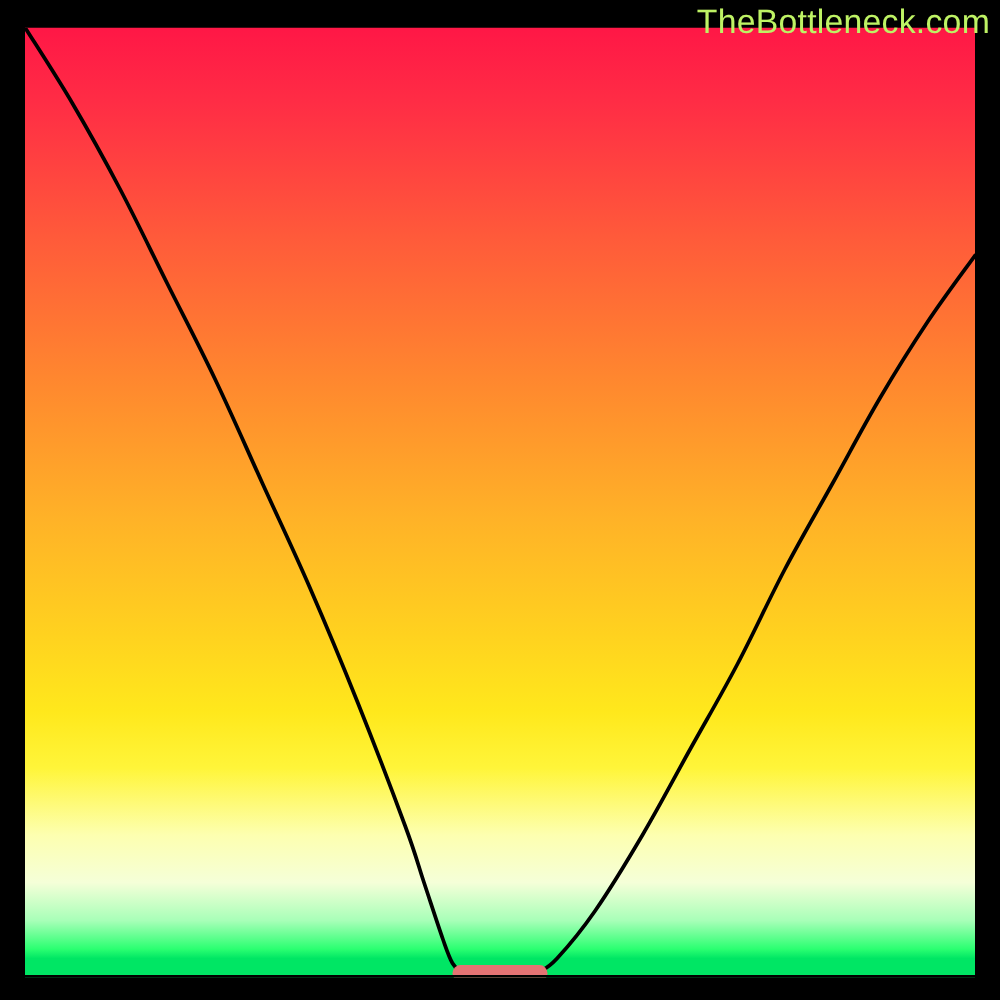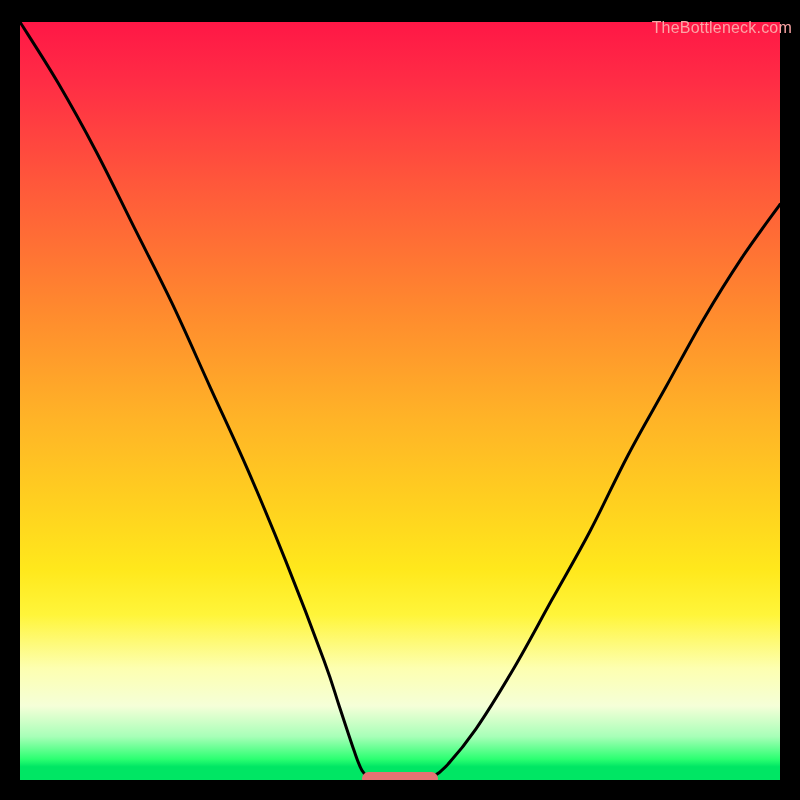--- a/index.html
+++ b/index.html
@@ -12,24 +12,24 @@
     font-family: Arial, Helvetica, sans-serif;
   }
   .frame {
     position: relative;
     width: 800px;
     height: 800px;
     background: #000;
   }
   .watermark {
     position: absolute;
-    top: 19px;
+    top: 2px;
     right: 8px;
-    color: #fca5a5;
-    font-size: 16px;
+    color: #bef264;
+    font-size: 27px;
     font-weight: 400;
     letter-spacing: 0.2px;
     z-index: 10;
   }
   .plot-area {
     position: absolute;
     left: 20px;
     top: 22px;
     width: 760px;
     height: 760px;

